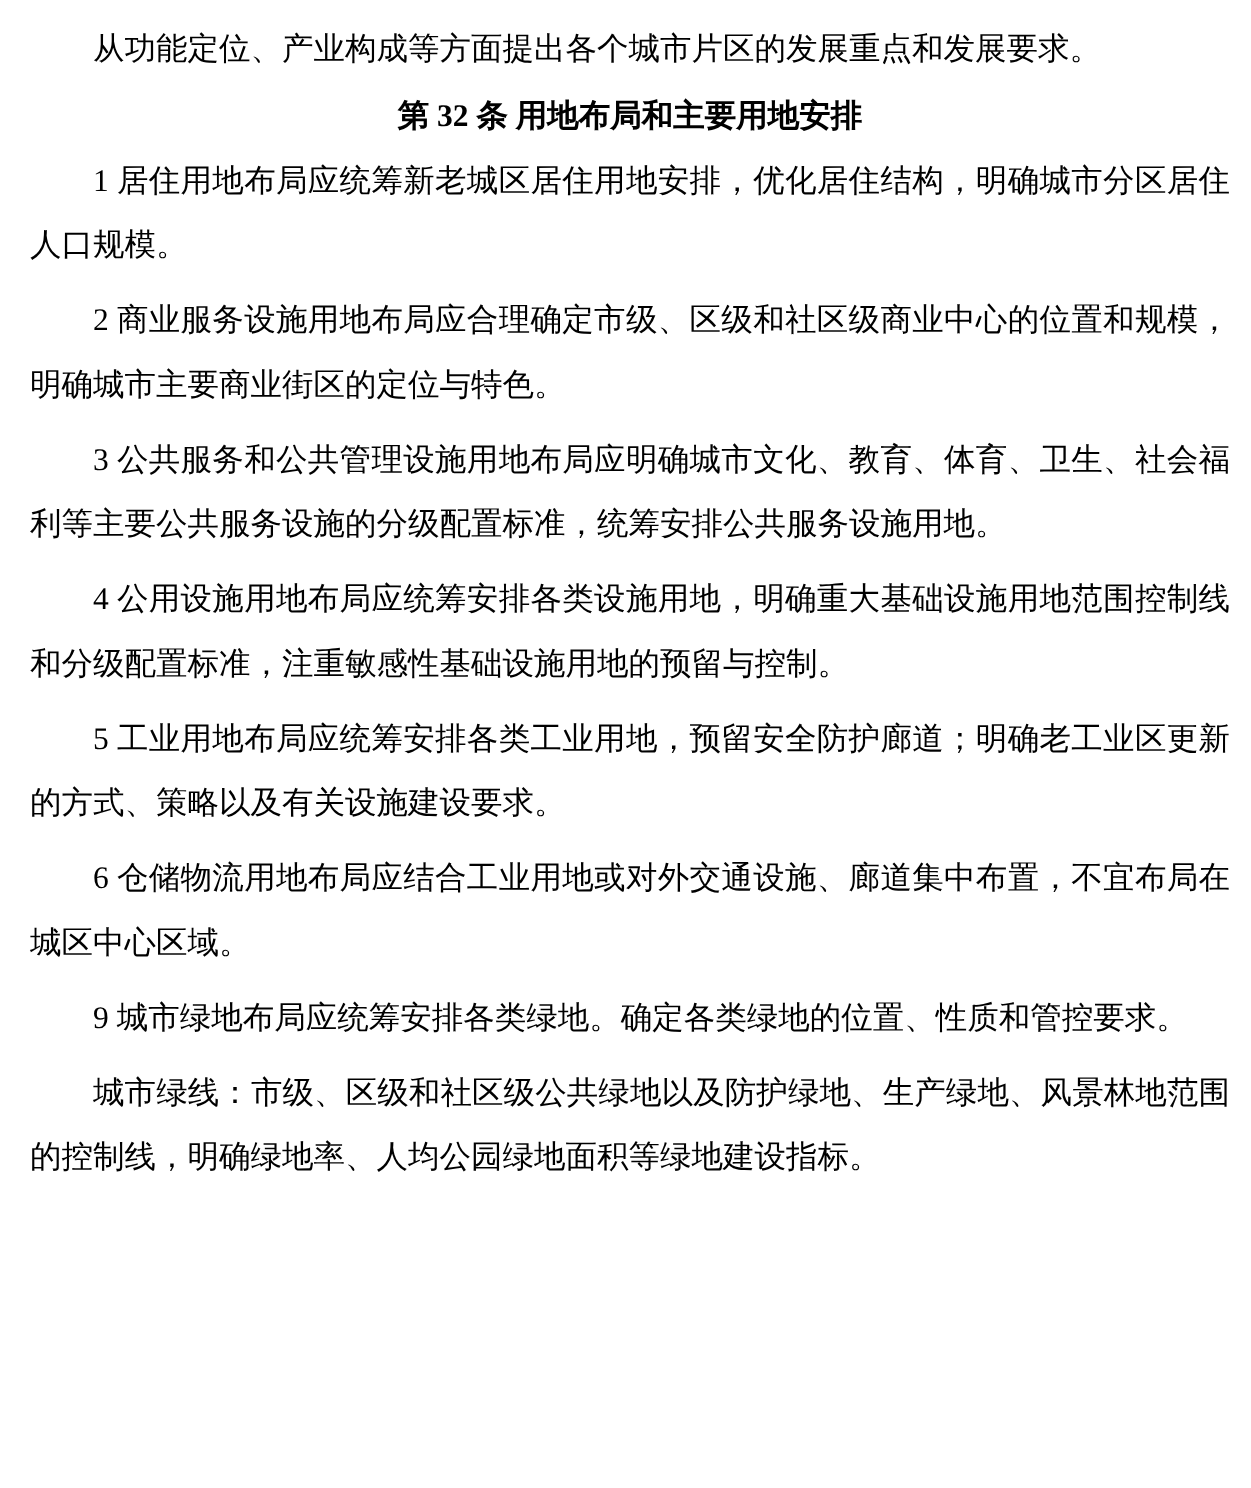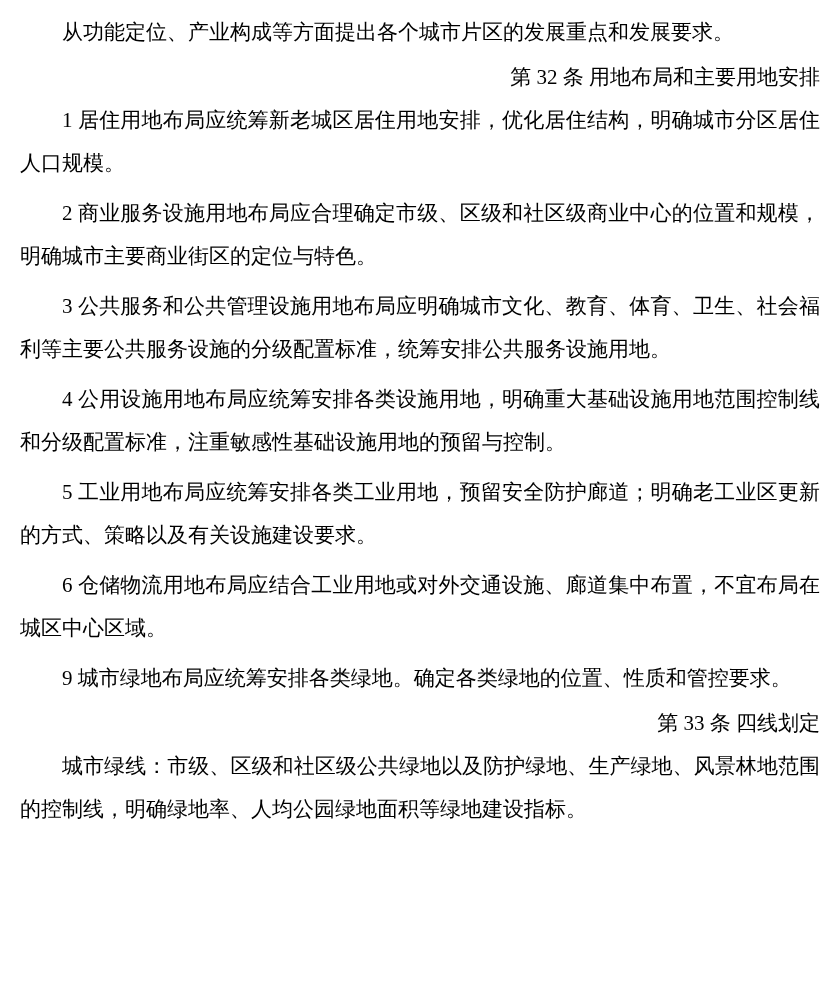--- a/index.html
+++ b/index.html
@@ -22,31 +22,31 @@
   .page p {
     margin: 0 0 7px 0;
     line-height: 43px;
     text-align: justify;
     text-indent: 42px;
     word-break: break-all;
   }
   .page p.heading {
     margin: -5px 0 0 0;
     text-indent: 0;
-    text-align: right;
+    text-align: center;
+    font-weight: bold;
   }
 </style>
 </head>
 <body>
 
 <div class="page">
   <p>从功能定位、产业构成等方面提出各个城市片区的发展重点和发展要求。</p>
   <p class="heading">第 32 条 用地布局和主要用地安排</p>
   <p>1 居住用地布局应统筹新老城区居住用地安排，优化居住结构，明确城市分区居住人口规模。</p>
   <p>2 商业服务设施用地布局应合理确定市级、区级和社区级商业中心的位置和规模，明确城市主要商业街区的定位与特色。</p>
   <p>3 公共服务和公共管理设施用地布局应明确城市文化、教育、体育、卫生、社会福利等主要公共服务设施的分级配置标准，统筹安排公共服务设施用地。</p>
   <p>4 公用设施用地布局应统筹安排各类设施用地，明确重大基础设施用地范围控制线和分级配置标准，注重敏感性基础设施用地的预留与控制。</p>
   <p>5 工业用地布局应统筹安排各类工业用地，预留安全防护廊道；明确老工业区更新的方式、策略以及有关设施建设要求。</p>
   <p>6 仓储物流用地布局应结合工业用地或对外交通设施、廊道集中布置，不宜布局在城区中心区域。</p>
   <p>9 城市绿地布局应统筹安排各类绿地。确定各类绿地的位置、性质和管控要求。</p>
-  <p class="heading">第 33 条 四线划定</p>
   <p>城市绿线：市级、区级和社区级公共绿地以及防护绿地、生产绿地、风景林地范围的控制线，明确绿地率、人均公园绿地面积等绿地建设指标。</p>
 </div>
 
 </body></html>

